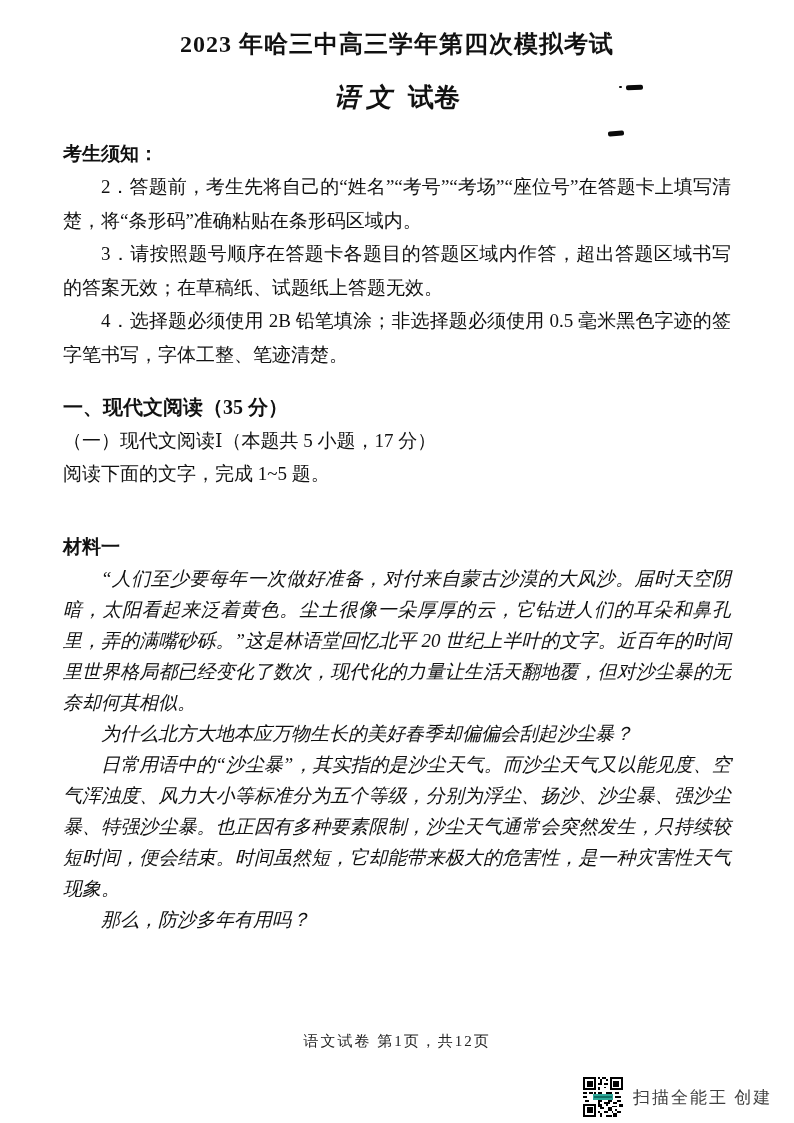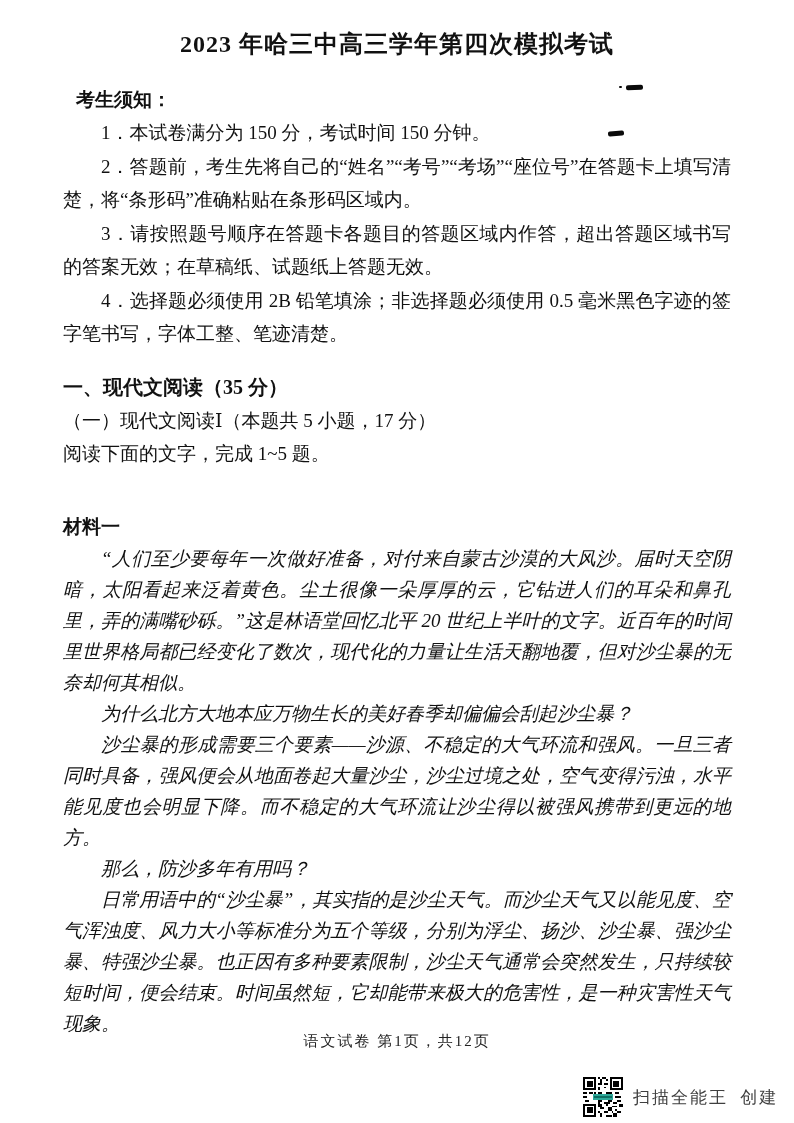--- a/index.html
+++ b/index.html
@@ -34,21 +34,20 @@
   .subtitle .script{
     font-style:italic;
     letter-spacing:6px;
     margin-right:10px;
   }
   .notice-heading{
     margin-top:22px;
     font-size:19px;
     font-weight:700;
     line-height:33px;
-    margin-left:13px;
   }
   .notice-item{
     font-size:19px;
     line-height:33.5px;
     text-indent:2em;
     text-align:justify;
   }
   .section-heading{
     margin-top:20px;
     font-size:20px;
@@ -90,57 +89,58 @@
   .scanner .qr{
     width:40px; height:42px;
     display:block;
   }
   .scanner .label{
     margin-left:10px;
     font-size:17px;
     color:#3f3f3f;
     letter-spacing:2px;
     white-space:nowrap;
-    font-family:Liberation Mono, monospace;
+    font-family:Liberation Serif, serif;
   }
   .artifact{
     position:absolute;
     background:#0a0a0a;
     border-radius:2px;
   }
   .artifact-1{ left:626px; top:85px; width:17px; height:5px; transform:rotate(-2deg); }
   .artifact-1-dot{ left:619px; top:86px; width:3px; height:2px; }
   .artifact-2{ left:608px; top:131px; width:16px; height:5px; transform:rotate(-4deg); }
 </style>
 </head>
 <body>
 
 <div class="content">
 
   <div class="title">2023 年哈三中高三学年第四次模拟考试</div>
 
+  <div class="subtitle">
+    <span class="script">语文</span><span>试卷</span>
+  </div>
 
   <div class="notice-heading">考生须知：</div>
 
-  <p class="notice-item">1．本试卷满分为 150 分，考试时间 150 分钟。</p>
   <p class="notice-item">2．答题前，考生先将自己的“姓名”“考号”“考场”“座位号”在答题卡上填写清楚，将“条形码”准确粘贴在条形码区域内。</p>
   <p class="notice-item">3．请按照题号顺序在答题卡各题目的答题区域内作答，超出答题区域书写的答案无效；在草稿纸、试题纸上答题无效。</p>
   <p class="notice-item">4．选择题必须使用 2B 铅笔填涂；非选择题必须使用 0.5 毫米黑色字迹的签字笔书写，字体工整、笔迹清楚。</p>
 
   <div class="section-heading">一、现代文阅读（35 分）</div>
   <div class="section-subheading">（一）现代文阅读Ⅰ（本题共 5 小题，17 分）</div>
   <div class="section-instruction">阅读下面的文字，完成 1~5 题。</div>
   <div class="material-label">材料一</div>
 
   <div class="passage">
     <p>“人们至少要每年一次做好准备，对付来自蒙古沙漠的大风沙。届时天空阴暗，太阳看起来泛着黄色。尘土很像一朵厚厚的云，它钻进人们的耳朵和鼻孔里，弄的满嘴砂砾。”这是林语堂回忆北平 20 世纪上半叶的文字。近百年的时间里世界格局都已经变化了数次，现代化的力量让生活天翻地覆，但对沙尘暴的无奈却何其相似。</p>
     <p>为什么北方大地本应万物生长的美好春季却偏偏会刮起沙尘暴？</p>
-    <p>沙尘暴的形成需要三个要素——沙源、不稳定的大气环流和强风。一旦三者同时具备，强风便会从地面卷起大量沙尘，沙尘过境之处，空气变得污浊，水平能见度也会明显下降。而不稳定的大气环流让沙尘得以被强风携带到更远的地方。</p>
+    <p>日常用语中的“沙尘暴”，其实指的是沙尘天气。而沙尘天气又以能见度、空气浑浊度、风力大小等标准分为五个等级，分别为浮尘、扬沙、沙尘暴、强沙尘暴、特强沙尘暴。也正因有多种要素限制，沙尘天气通常会突然发生，只持续较短时间，便会结束。时间虽然短，它却能带来极大的危害性，是一种灾害性天气现象。</p>
     <p>那么，防沙多年有用吗？</p>
-    <p>日常用语中的“沙尘暴”，其实指的是沙尘天气。而沙尘天气又以能见度、空气浑浊度、风力大小等标准分为五个等级，分别为浮尘、扬沙、沙尘暴、强沙尘暴、特强沙尘暴。也正因有多种要素限制，沙尘天气通常会突然发生，只持续较短时间，便会结束。时间虽然短，它却能带来极大的危害性，是一种灾害性天气现象。</p>
   </div>
 
 </div>
 
 <div class="footer">语文试卷 第1页，共12页</div>
 
 <div class="scanner">
   <svg class="qr" viewBox="0 0 21 21" shape-rendering="crispEdges" xmlns="http://www.w3.org/2000/svg">
     <rect x="0" y="0" width="21" height="21" fill="#ffffff"></rect>
 

